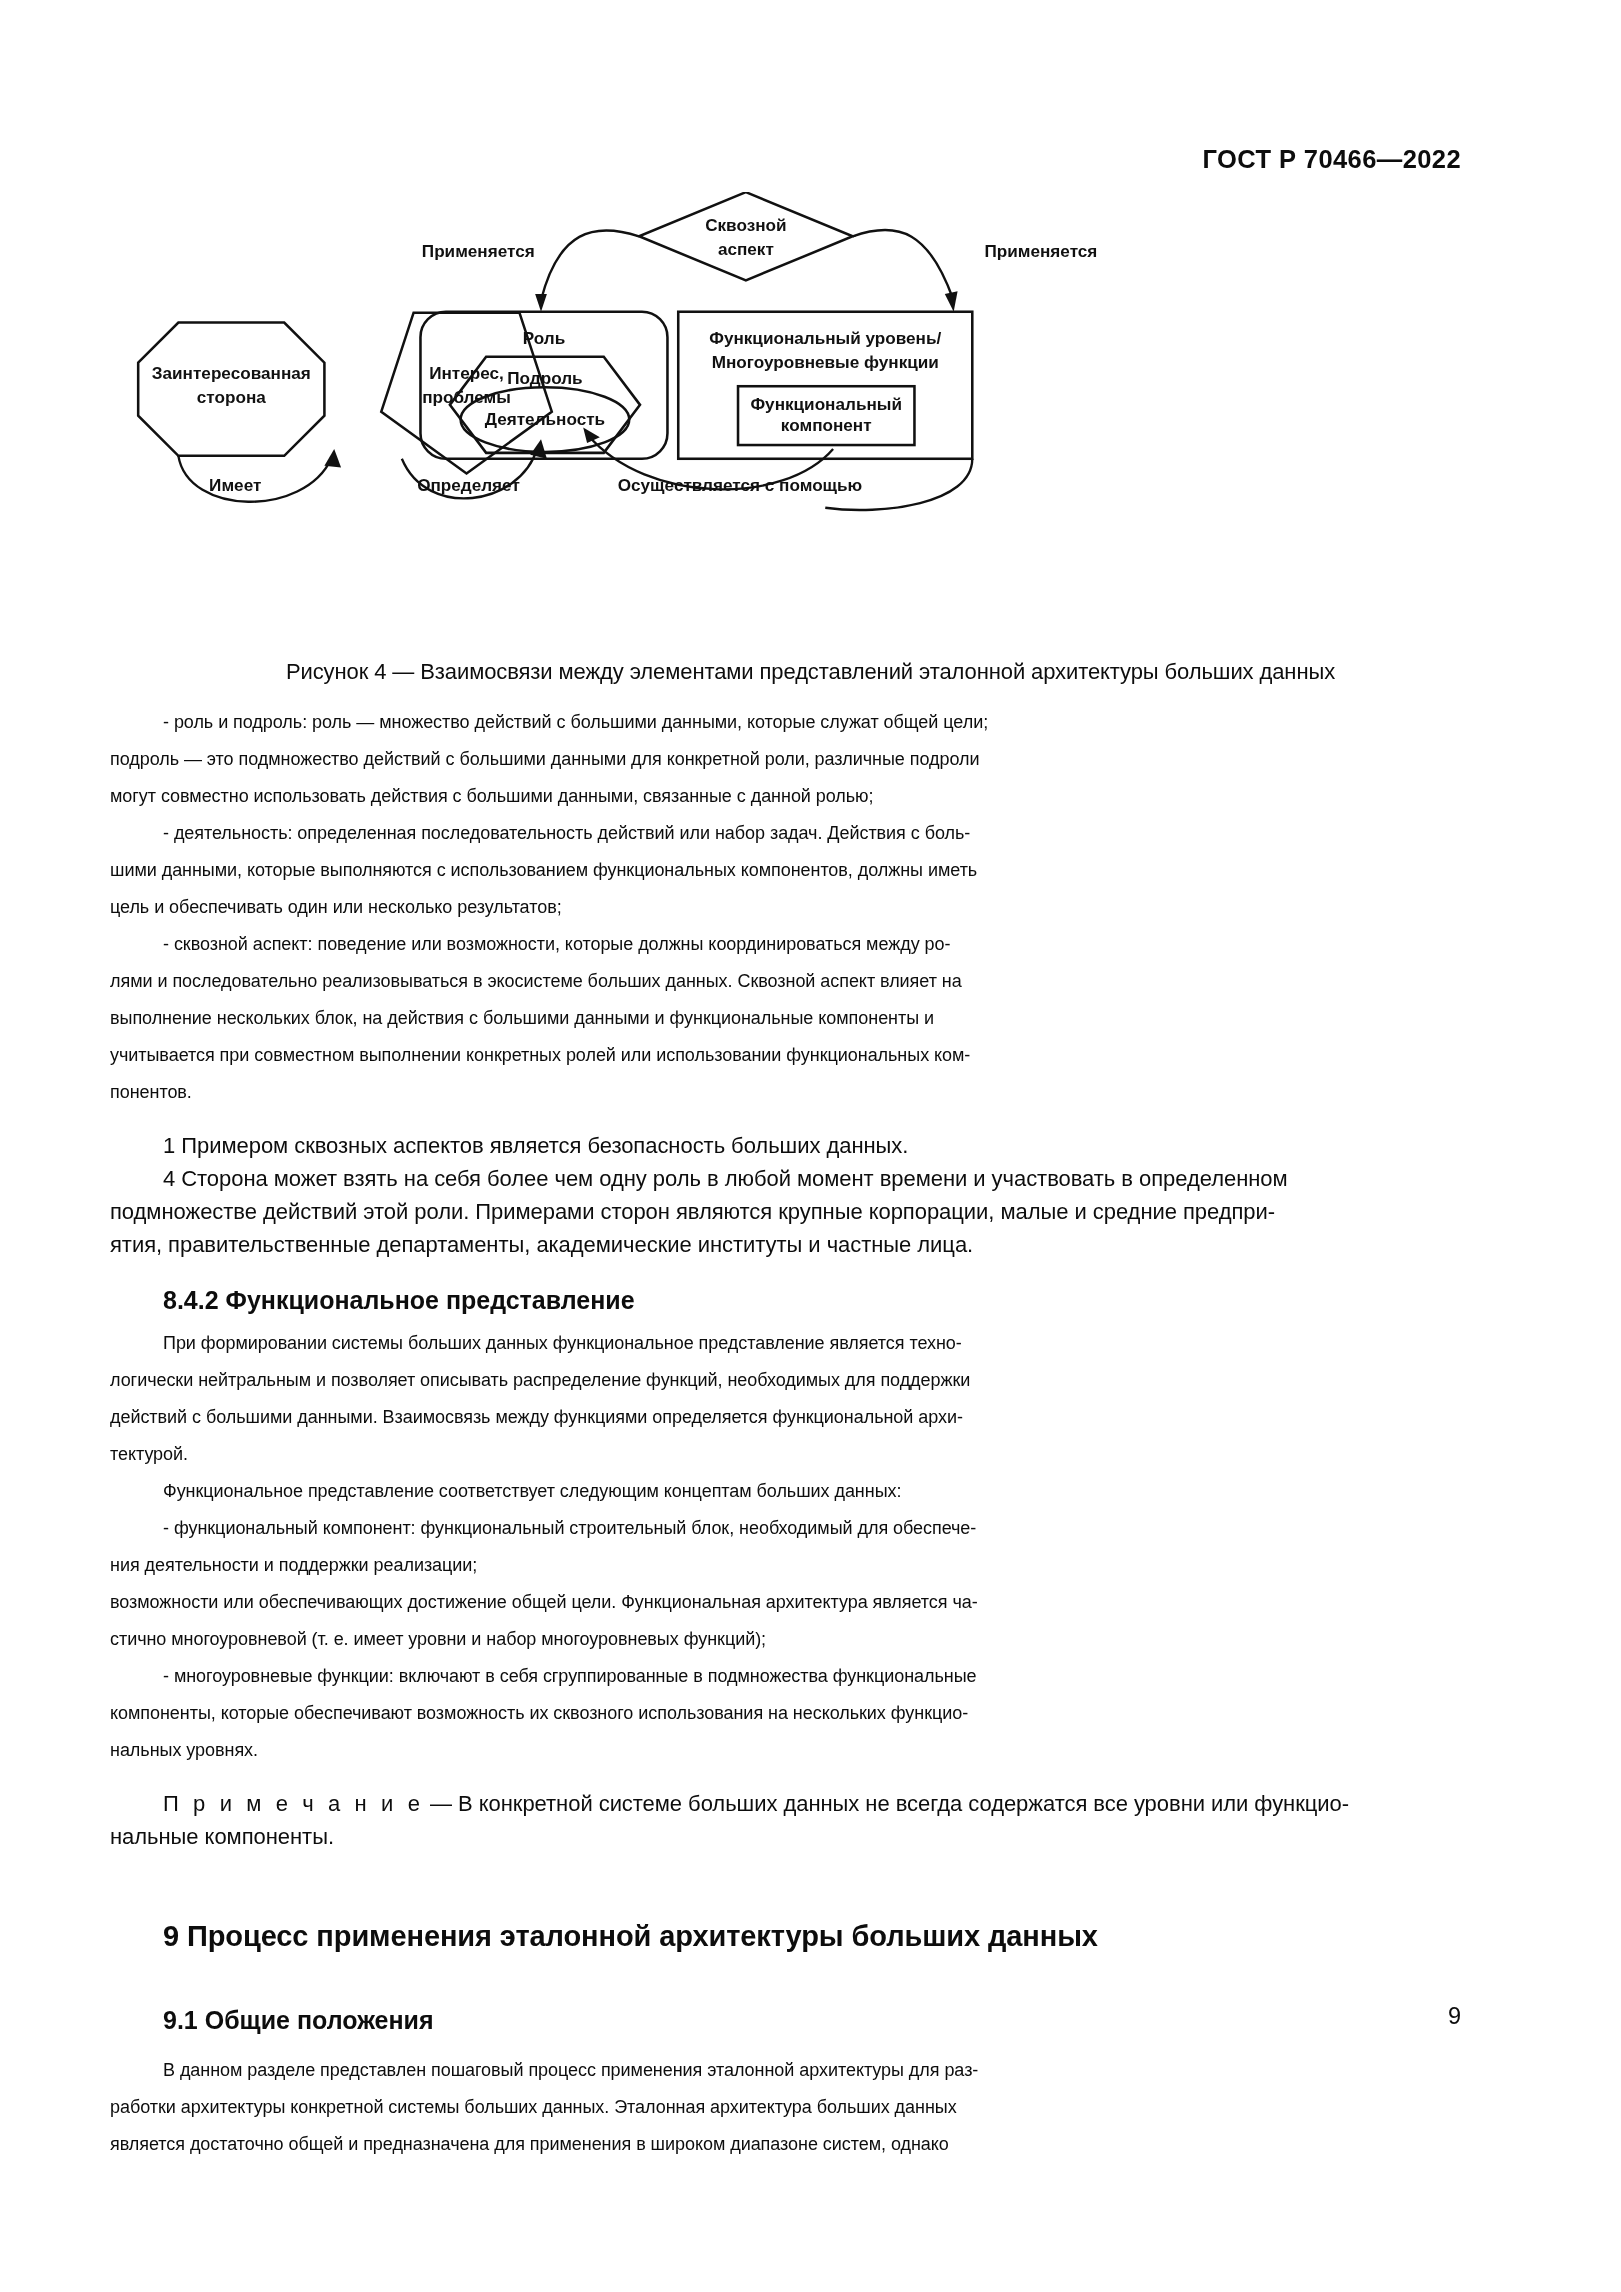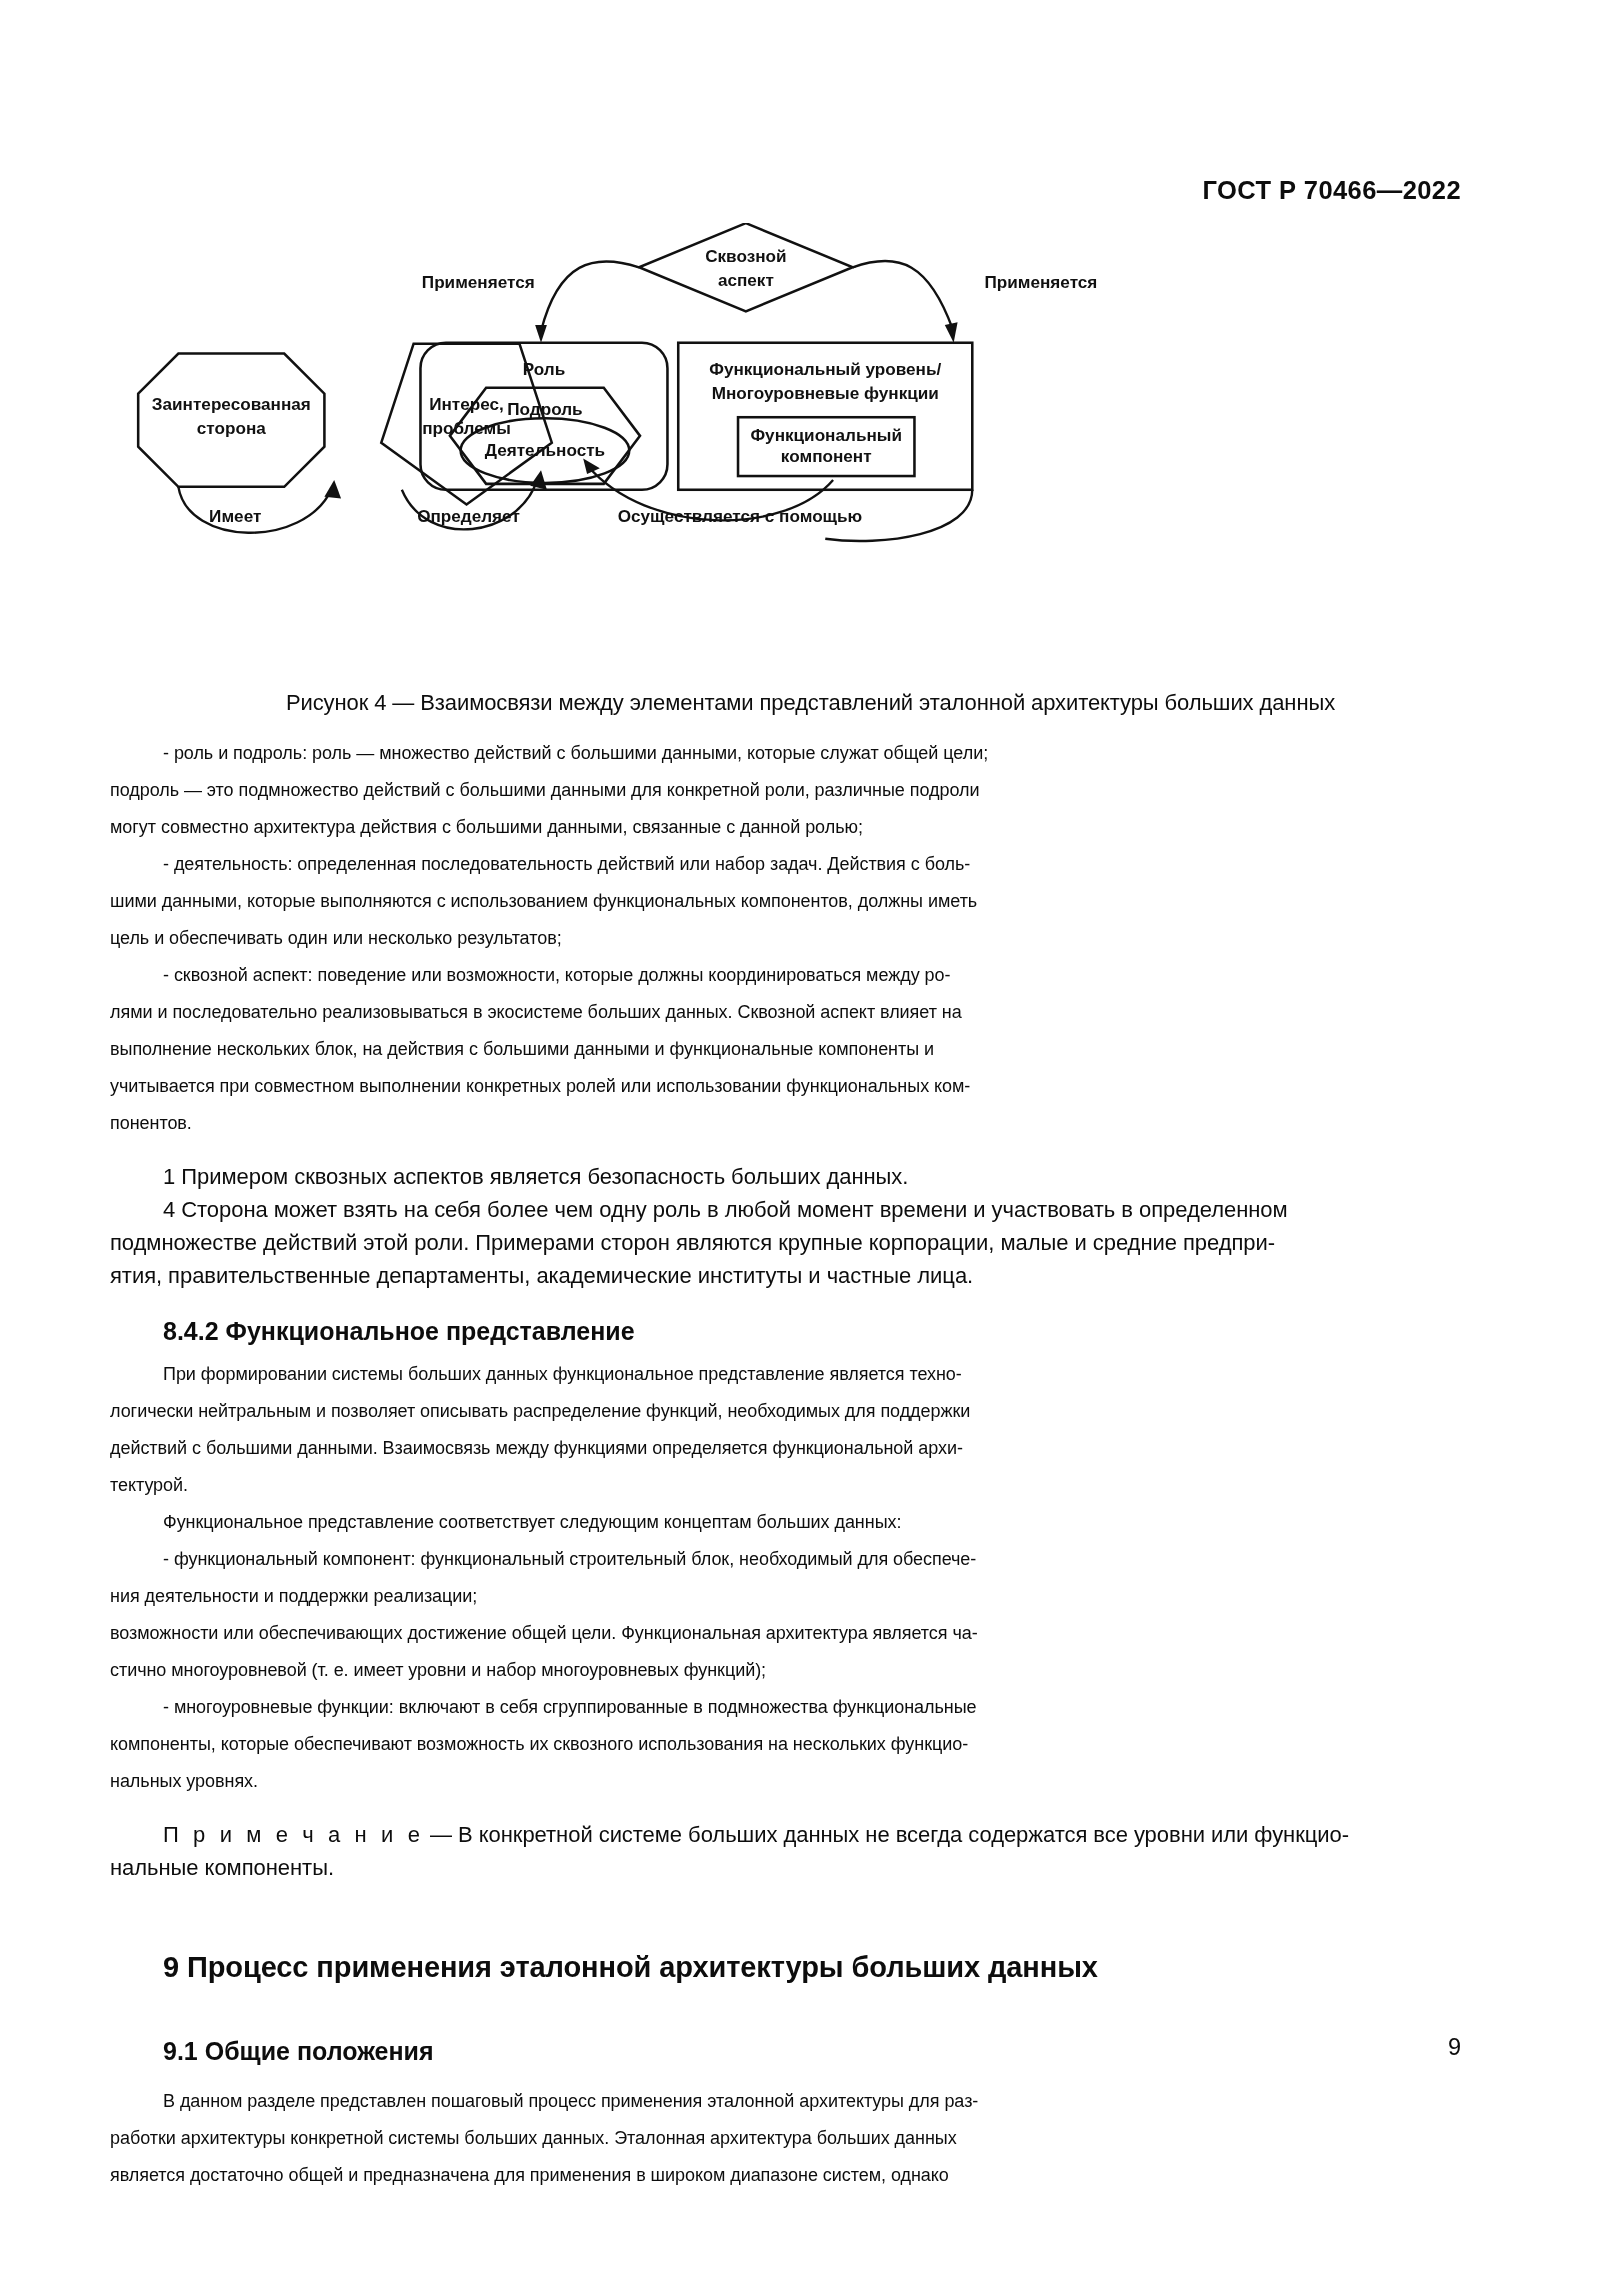--- a/index.html
+++ b/index.html
@@ -15,21 +15,20 @@
     position: relative;
     overflow: hidden;
   }
 
   .page {
     position: relative;
     width: 1621px;
     height: 2204px;
     box-sizing: border-box;
     padding: 0;
-    margin-top: 31px;
   }
 
   
   .running-header {
     position: absolute;
     top: 145px;
     right: 160px;
     font-size: 25.5px;
     font-weight: bold;
     letter-spacing: 0.4px;
@@ -213,21 +212,21 @@
 
     </svg>
   </div>
 
   <div class="figure-caption">Рисунок 4 — Взаимосвязи между элементами представлений эталонной архитектуры больших данных</div>
 
   <div class="body-area">
 
     <p class="tx ind">-  роль и подроль: роль — множество действий с большими данными, которые служат общей цели;</p>
     <p class="tx">подроль — это подмножество действий с большими данными для конкретной роли, различные подроли</p>
-    <p class="tx last-left">могут совместно архитектура действия с большими данными, связанные с данной ролью;</p>
+    <p class="tx last-left">могут совместно использовать действия с большими данными, связанные с данной ролью;</p>
 
     <p class="tx ind">- деятельность: определенная последовательность действий или набор задач. Действия с боль-</p>
     <p class="tx">шими данными, которые выполняются с использованием функциональных компонентов, должны иметь</p>
     <p class="tx last-left">цель и обеспечивать один или несколько результатов;</p>
 
     <p class="tx ind">- сквозной аспект: поведение или возможности, которые должны координироваться между ро-</p>
     <p class="tx">лями и последовательно реализовываться в экосистеме больших данных. Сквозной аспект влияет на</p>
     <p class="tx">выполнение нескольких блок, на действия с большими данными и функциональные компоненты и</p>
     <p class="tx">учитывается при совместном выполнении конкретных ролей или использовании функциональных ком-</p>
     <p class="tx last-left">понентов.</p>

